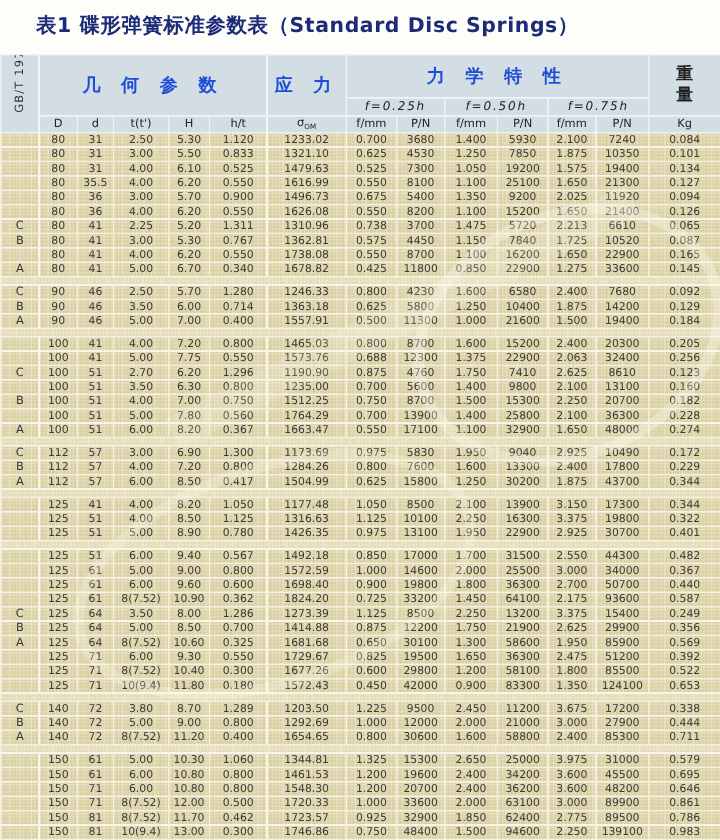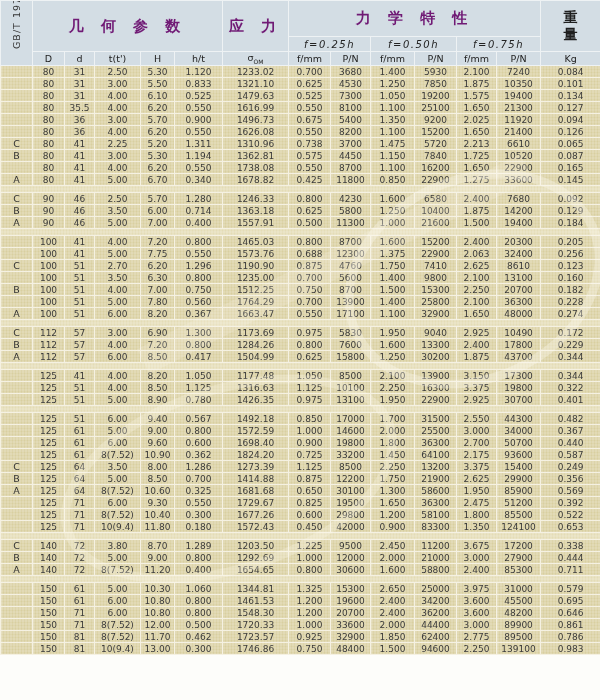--- a/index.html
+++ b/index.html
@@ -6,21 +6,21 @@
   .page{position:relative;width:600px;height:700px;background:#fdfdfa;overflow:hidden;
         font-family:"DejaVu Sans","Liberation Sans",sans-serif;}
   .title-bar{box-sizing:border-box;height:45px;padding:10px 0 0 30px;}
   .title{font-size:17px;font-weight:bold;color:#1c2a78;letter-spacing:.5px;white-space:nowrap;}
   table{border-collapse:collapse;table-layout:fixed;width:600px;}
   th,td{padding:0;text-align:center;overflow:hidden;white-space:nowrap;box-sizing:border-box;}
   thead th{background:#d3dde4;color:#2b2b2b;font-weight:normal;border:1px solid #eef2f4;}
   .gbt-cell{width:32px;}
   .gbt-cell span{display:block;transform:rotate(-90deg);white-space:nowrap;
         font-size:9.5px;letter-spacing:1px;color:#333;}
-  .group{font-size:15px;font-weight:bold;letter-spacing:6px;color:#701a75;}
+  .group{font-size:15px;font-weight:bold;letter-spacing:6px;color:#1d4ed8;}
   .weight{font-size:14px;font-weight:bold;color:#1f1f1f;line-height:1.25;letter-spacing:0;}
   .defl{font-size:10px;letter-spacing:1.5px;color:#222;height:15px;font-style:italic;}
   .colhead{font-size:9.5px;color:#222;height:14px;}
   .sigma-sub{font-size:6px;vertical-align:sub;}
   tbody td{height:12px;font-size:9px;color:#3a3a3a;
         background-color:#d9cfa0;border:1px solid #f5f1e2;
         background-image:
           repeating-linear-gradient(90deg,rgba(255,255,255,.28) 0 1px,rgba(255,255,255,0) 1px 3px),
           repeating-linear-gradient(0deg,rgba(255,255,255,.22) 0 1px,rgba(255,255,255,0) 1px 3px);}
   tbody tr.sep-row td{height:7px;background-color:#e4dcb6;}
@@ -32,20 +32,23 @@
   .wm2{top:385px;left:55px;width:330px;height:170px;transform:rotate(-18deg);
        border-color:rgba(255,252,238,.28);}
   .wm3{position:absolute;pointer-events:none;top:250px;left:120px;width:430px;height:28px;
        background:rgba(255,252,240,.18);transform:rotate(-27deg);}
 </style>
 </head>
 <body>
 
 <div class="page">
 
+  <div class="title-bar">
+    <span class="title">表1 碟形弹簧标准参数表（Standard Disc Springs）</span>
+  </div>
 
   <table>
     <colgroup>
       <col style="width:32px">
         <col style="width:32px">
         <col style="width:30px">
       <col style="width:46px">
         <col style="width:34px">
         <col style="width:48px">
       <col style="width:66px">
@@ -205,21 +208,21 @@
           <td>2.213</td>
           <td>6610</td>
           <td>0.065</td>
         </tr>
         <tr>
           <td class="class-col">B</td>
           <td>80</td>
           <td>41</td>
           <td>3.00</td>
           <td>5.30</td>
-          <td>1.194</td>
+          <td>0.767</td>
           <td>1362.81</td>
           <td>0.575</td>
           <td>4450</td>
           <td>1.150</td>
           <td>7840</td>
           <td>1.725</td>
           <td>10520</td>
           <td>0.087</td>
         </tr>
         <tr>
@@ -791,21 +794,21 @@
           <td class="class-col"></td>
           <td>150</td>
           <td>71</td>
           <td>8(7.52)</td>
           <td>12.00</td>
           <td>0.500</td>
           <td>1720.33</td>
           <td>1.000</td>
           <td>33600</td>
           <td>2.000</td>
-          <td>44400</td>
+          <td>63100</td>
           <td>3.000</td>
           <td>89900</td>
           <td>0.861</td>
         </tr>
         <tr>
           <td class="class-col"></td>
           <td>150</td>
           <td>81</td>
           <td>8(7.52)</td>
           <td>11.70</td>

